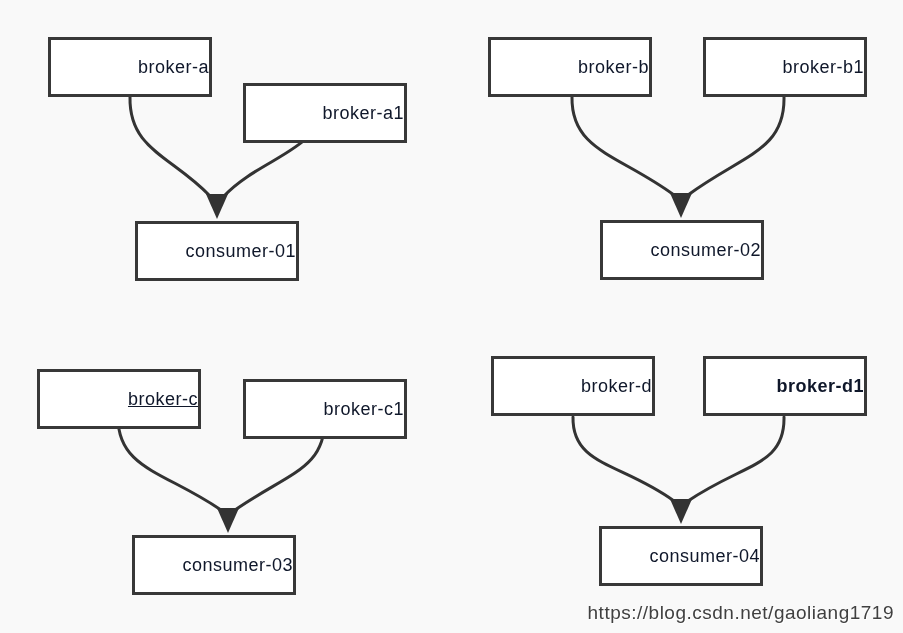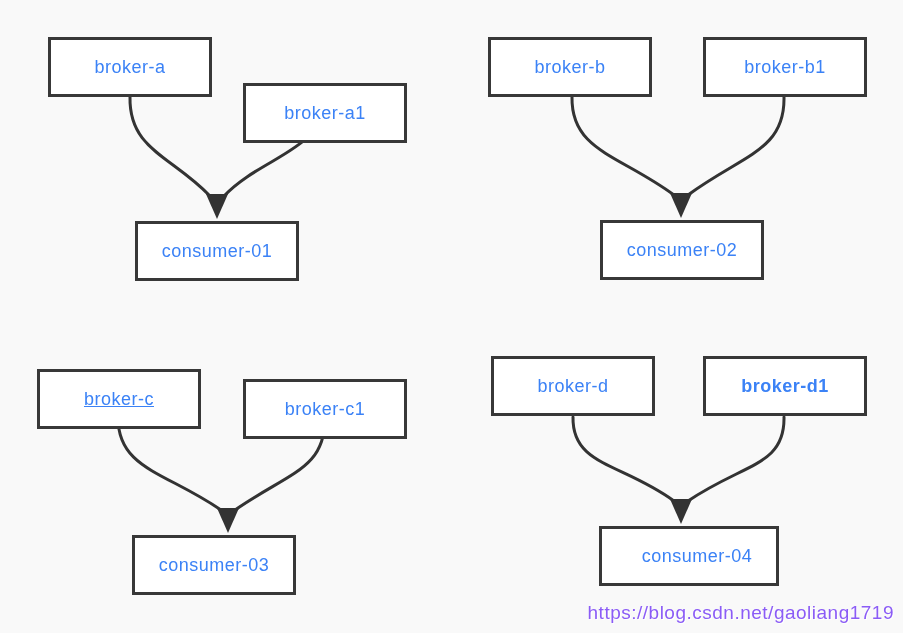--- a/index.html
+++ b/index.html
@@ -34,52 +34,52 @@
     stroke: none;
   }
   .node {
     position: absolute;
     width: 158px;
     height: 54px;
     background: #ffffff;
     border: 3px solid #383838;
     display: flex;
     align-items: center;
-    justify-content: center;
+    justify-content: flex-end;
     font-size: 18px;
     letter-spacing: 0.5px;
-    color: #3b82f6;
+    color: #0f172a;
     box-sizing: content-box;
   }
   .watermark {
     position: absolute;
     right: 9px;
     bottom: 9px;
     font-size: 19px;
-    color: #8b5cf6;
+    color: #404040;
     text-shadow: 1px 1px 0 #ffffff;
     letter-spacing: 0.5px;
   }
 
   
   .n-broker-a   { left: 48px;  top: 37px; }
   .n-broker-a1  { left: 243px; top: 37px; margin-top: 46px; }
   .n-consumer-01{ left: 135px; top: 221px; }
   
   .n-broker-b   { left: 488px; top: 37px; }
   .n-broker-b1  { left: 703px; top: 37px; }
   .n-consumer-02{ left: 600px; top: 220px; }
   
   .n-broker-c   { left: 37px;  top: 369px; text-decoration: underline; }
   .n-broker-c1  { left: 243px; top: 355px; margin-top: 24px; }
   .n-consumer-03{ left: 132px; top: 535px; }
   
   .n-broker-d   { left: 491px; top: 356px; }
   .n-broker-d1  { left: 703px; top: 356px; font-weight: bold; }
-  .n-consumer-04{ left: 599px; top: 526px; padding-left: 16px; }
+  .n-consumer-04{ left: 599px; top: 526px; }
 </style>
 </head>
 <body>
 
 <div class="canvas">
 
   <svg class="edges-layer" viewBox="0 0 903 633" xmlns="http://www.w3.org/2000/svg">
 
     <path d="M 130 97 C 129 150, 172 156, 210 196"></path>
     <path d="M 325 97 C 326 150, 262 156, 224 196"></path>

